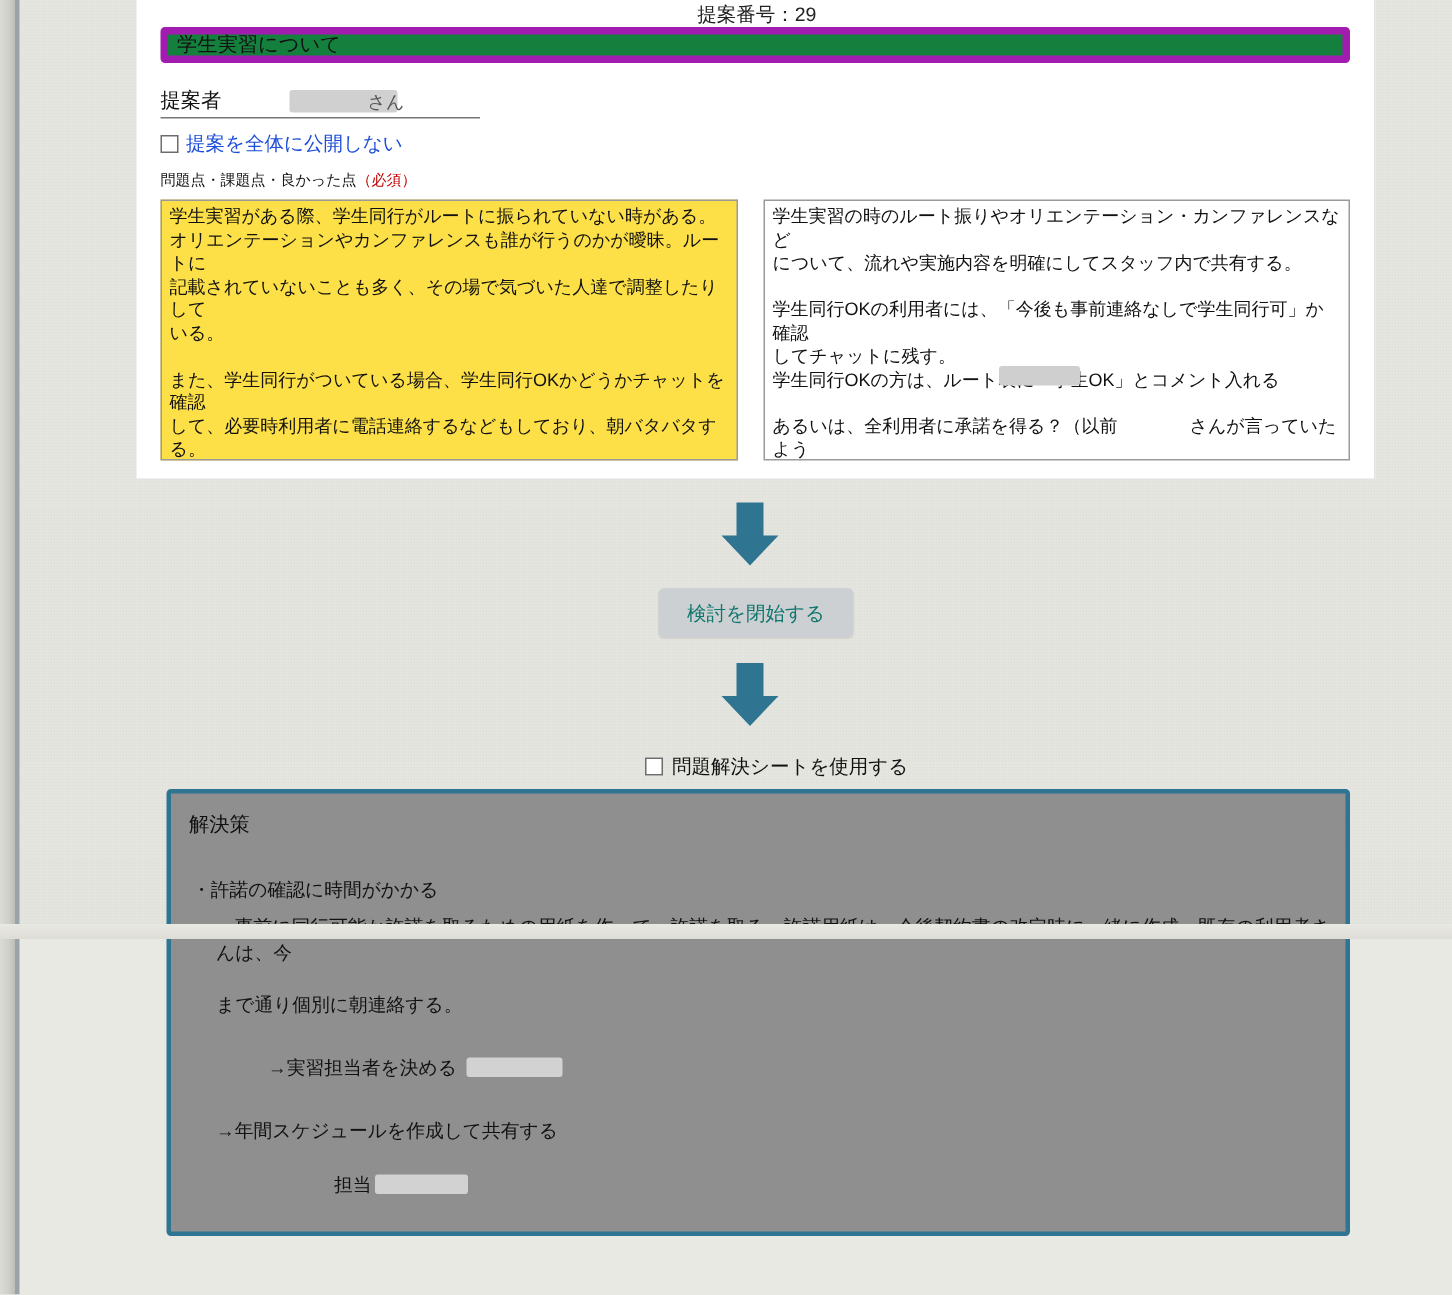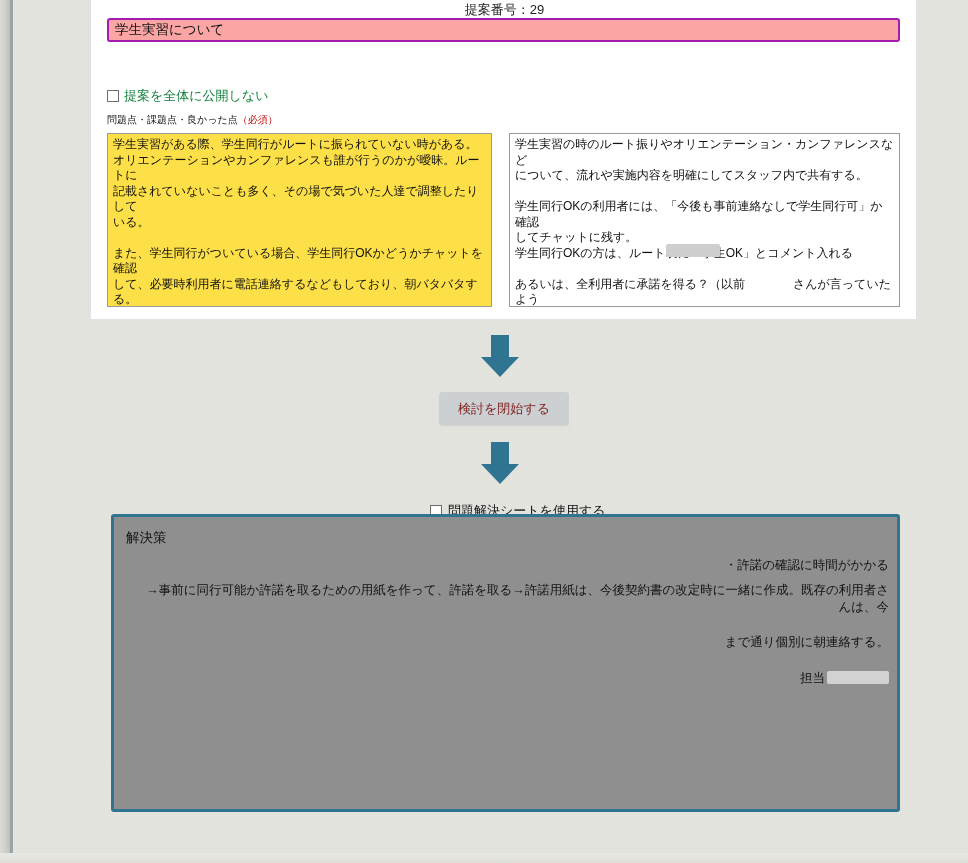--- a/index.html
+++ b/index.html
@@ -6,21 +6,21 @@
   html, body {
     margin: 0; padding: 0;
     width: 968px; height: 863px;
     overflow: hidden;
     font-family: "Liberation Sans", sans-serif;
     background: #e9e9e4;
   }
   
   #page {
     position: relative;
-    width: 968px; height: 863px;
+    width: 968px; height: 626px;
     background:
       repeating-linear-gradient(0deg, rgba(0,0,0,0.012) 0 1px, rgba(255,255,255,0.012) 1px 2px),
       repeating-linear-gradient(90deg, rgba(0,0,0,0.012) 0 1px, rgba(255,255,255,0.012) 1px 2px),
       #e6e6e1;
   }
   
   .edge-left {
     position: absolute; left: 0; top: 0; width: 10px; height: 863px;
     background: linear-gradient(90deg,#dcdcd6 0%, #cfcfc9 60%, #bdbdb7 100%);
   }
@@ -43,23 +43,23 @@
   }
   .proposal-no {
     position: absolute; left: 0; top: 0; width: 827px;
     text-align: center;
     font-size: 13px; color: #222;
     padding-top: 1px;
   }
   .title-input {
     position: absolute;
     left: 16px; top: 18px; width: 793px; height: 24px;
-    border: 2px solid #a21caf;
+    border: 5px solid #a21caf;
     border-radius: 3px;
-    background: #fca5a5;
+    background: #15803d;
     font-family: "Liberation Sans", sans-serif;
     font-size: 13.5px;
     color: #111;
     padding: 2px 6px;
   }
   .proposer-row {
     position: absolute; left: 16px; top: 58px; width: 400px; height: 22px;
   }
   .proposer-label {
     position: absolute; left: 0; top: 0;
@@ -73,21 +73,21 @@
     position: absolute; left: 86px; top: 2px; width: 72px; height: 15px;
     background: #d0d0d0; border-radius: 2px;
   }
   .proposer-redact-text {
     position: absolute; left: 138px; top: 2px;
     font-size: 12px; color: #555;
   }
   .checkbox-row {
     position: absolute; left: 16px; top: 87px;
     display: flex; align-items: center; gap: 5px;
-    font-size: 13px; color: #15803d;
+    font-size: 13px; color: #1d4ed8;
   }
   .cb {
     width: 12px; height: 12px;
     border: 1px solid #6d6d6d;
     background: #fff;
     display: inline-block;
   }
   .col-label {
     position: absolute;
     font-size: 10px; color: #111;
@@ -133,56 +133,55 @@
     width: 46px; height: 46px;
   }
   .arrow svg { display: block; }
 
   .start-btn {
     position: absolute;
     left: 426px; top: 392px; width: 130px; height: 33px;
     background: #cdd0d2;
     border: none;
     border-radius: 4px;
-    color: #7f1d1d;
+    color: #0f766e;
     font-size: 13px;
     font-family: "Liberation Sans", sans-serif;
     box-shadow: 0 1px 1px rgba(0,0,0,0.08);
   }
 
   .sheet-check {
     position: absolute;
     left: 417px; top: 502px;
     display: flex; align-items: center; gap: 6px;
     font-size: 13px; color: #111;
   }
 
   
   .solution-panel {
     position: absolute;
-    left: 98px; top: 514px; width: 789px; height: 298px;
+    left: 98px; top: 526px; width: 789px; height: 298px;
     background: #8f8f8f;
     border: 3px solid #2f7592;
     border-radius: 3px;
     overflow: hidden;
-    text-align: right;
   }
   .sol-title {
     position: absolute; left: 12px; top: 12px;
     font-size: 13.5px; color: #111;
   }
   .sol-body {
     position: absolute; left: 0; top: 36px; width: 789px;
     padding: 0 14px;
     font-size: 12.5px;
     color: #111;
     line-height: 17px;
   }
   .sol-line { margin: 0 0 2px 0; white-space: pre-wrap; }
-  .lvl1 { margin-top: 4px; }
+  .lvl1 { margin-top: 20px; }
   .lvl2 { margin-left: 16px; margin-top: 8px; }
   .lvl3 { margin-left: 60px; }
   .redact-g {
     display: inline-block;
     height: 13px;
     background: #d2d2d2;
     border-radius: 2px;
     vertical-align: -2px;
   }
 
@@ -205,20 +204,26 @@
   <div class="edge-left2"></div>
 
   <div class="content-col">
 
     <div class="form-card">
 
       <div class="proposal-no">提案番号：29</div>
 
       <input class="title-input" type="text" value="学生実習について" style="">
 
+      <div class="proposer-row">
+        <span class="proposer-label">提案者</span>
+        <span class="proposer-redact"></span>
+        <span class="proposer-redact-text">さん</span>
+        <span class="proposer-underline"></span>
+      </div>
 
       <label class="checkbox-row">
         <span class="cb"></span>
         <span>提案を全体に公開しない</span>
       </label>
 
       <div class="col-label" style="left:16px; top:113px;">
         <span>問題点・課題点・良かった点</span><span class="req">（必須）</span>
       </div>
 
@@ -267,21 +272,25 @@
 
     <div class="solution-panel">
       <div class="sol-title">解決策</div>
 
       <div class="sol-body">
         <div class="sol-line lvl1">・許諾の確認に時間がかかる</div>
         <div class="sol-line lvl2">→事前に同行可能か許諾を取るための用紙を作って、許諾を取る→許諾用紙は、今後契約書の改定時に一緒に作成。既存の利用者さんは、今</div>
         <div class="sol-line lvl2" style="margin-top:18px;">まで通り個別に朝連絡する。</div>
 
 
-
+        <div class="sol-line lvl2">
+          <span>→実習担当者を決める</span><span class="redact-g" style="width:64px; margin-left:6px;"></span>
+        </div>
+
+        <div class="sol-line lvl2">→年間スケジュールを作成して共有する</div>
         <div class="sol-line lvl3" style="margin-top:0;">
           <span>担当</span><span class="redact-g" style="width:62px; margin-left:2px;"></span>
         </div>
 
       </div>
     </div>
 
   </div>
 
   <div class="bottom-strip"></div>

